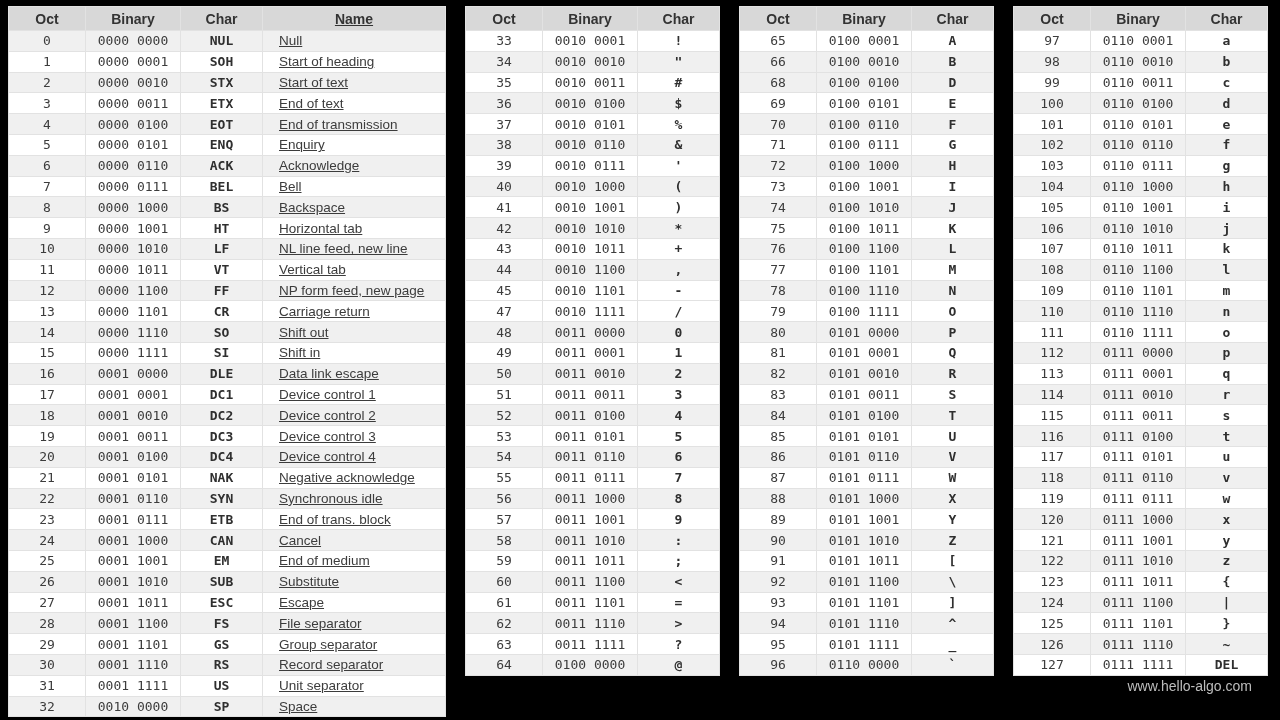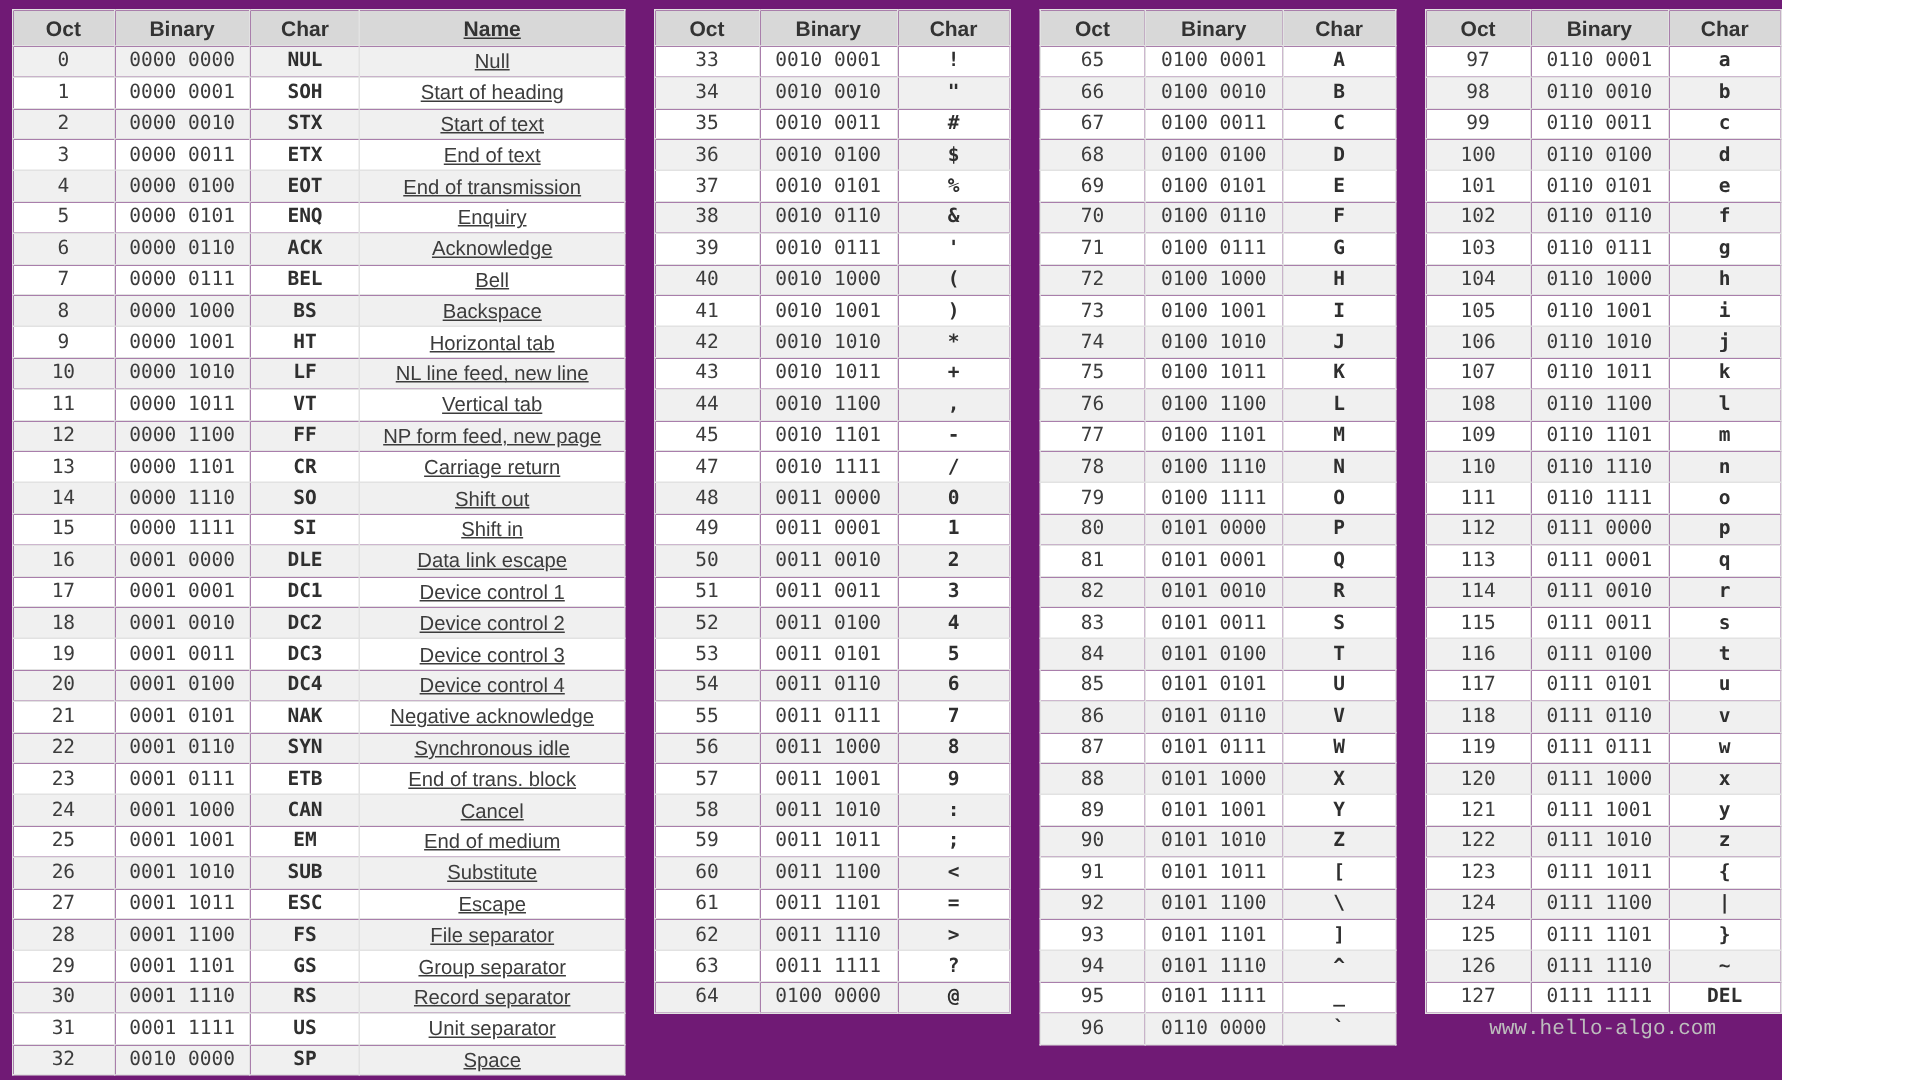--- a/index.html
+++ b/index.html
@@ -1,21 +1,21 @@
 <!DOCTYPE html>
 <html style="--header-bg: #d8d8d8; --header-text: #333333; --stripe-bg: #f0f0f0; --row-bg: #ffffff; --border: #e2e2e2; --text: #3c3c3c; --char-text: #2f2f2f; --watermark: #bdbdbd;"><head>
 <meta charset="utf-8">
 <style>
   * { box-sizing: border-box; }
   html, body { margin: 0; padding: 0; background: #ffffff; }
   .page {
     position: relative;
-    width: 1188px;
+    width: 1280px;
     height: 720px;
-    background: #701a75;
+    background: #000000;
     overflow: hidden;
     font-family: "Liberation Sans", sans-serif;
   }
   .tables {
     position: absolute;
     left: 8px;
     top: 6px;
     display: flex;
     gap: 19px;
     align-items: flex-start;
@@ -50,29 +50,30 @@
   tr.stripe td { background: var(--stripe-bg, #f0f0f0); }
   .c-oct  { width: 77px; }
   .c-bin  { width: 95px; }
   .c-char { width: 82px; }
   .c-name { width: 183px; text-decoration: underline; }
   td.c-char {
     font-weight: 700;
     color: var(--char-text, #2f2f2f);
   }
   td.c-name {
-    text-align: center;
+    text-align: left;
+    padding-left: 16px;
     font-family: "Liberation Sans", sans-serif;
     font-size: 13.5px;
   }
   .watermark {
     position: absolute;
     top: 678px;
-    right: 44px;
-    font-family: Liberation Mono, monospace;
+    right: 28px;
+    font-family: Liberation Sans, sans-serif;
     font-size: 14px;
     color: var(--watermark, #bdbdbd);
   }
 </style>
 </head>
 <body>
 
 <div class="page">
   <div class="tables">
     <table>
@@ -463,25 +464,20 @@
           <tr>
             <td class="c-oct">65</td>
             <td class="c-bin">0100 0001</td>
             <td class="c-char">A</td>
           </tr>
           <tr class="stripe">
             <td class="c-oct">66</td>
             <td class="c-bin">0100 0010</td>
             <td class="c-char">B</td>
           </tr>
-          <tr>
-            <td class="c-oct">67</td>
-            <td class="c-bin">0100 0011</td>
-            <td class="c-char">C</td>
-          </tr>
           <tr class="stripe">
             <td class="c-oct">68</td>
             <td class="c-bin">0100 0100</td>
             <td class="c-char">D</td>
           </tr>
           <tr>
             <td class="c-oct">69</td>
             <td class="c-bin">0100 0101</td>
             <td class="c-char">E</td>
           </tr>

